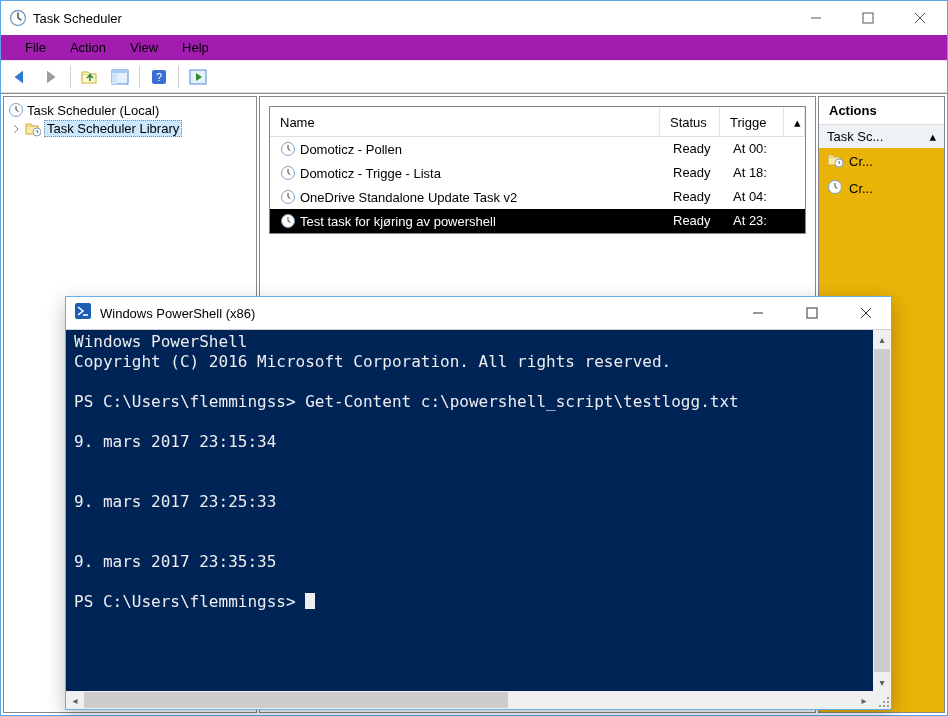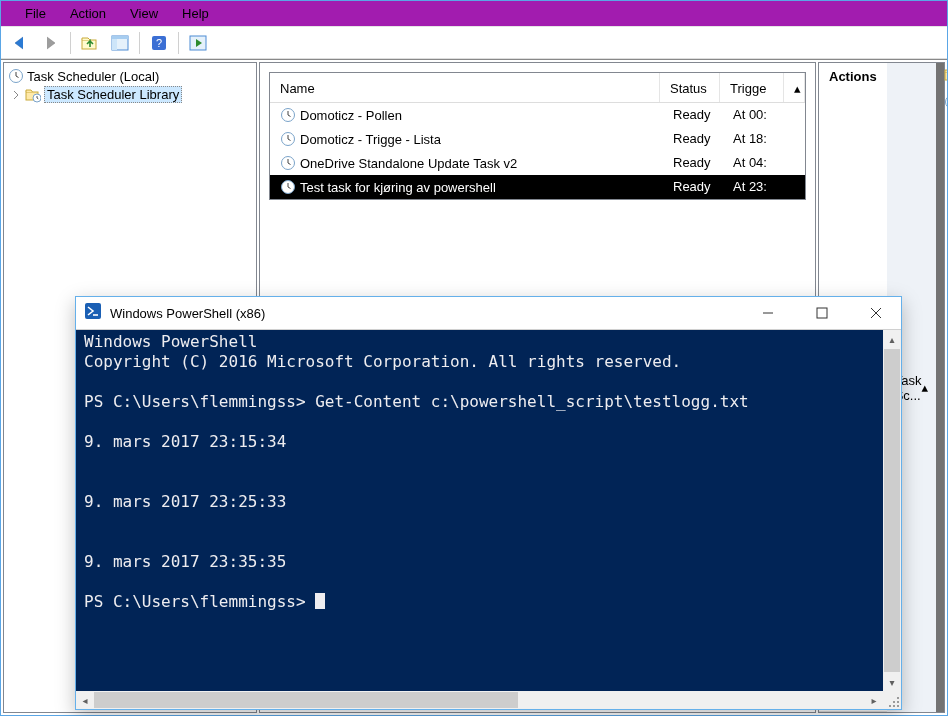--- a/index.html
+++ b/index.html
@@ -36,50 +36,74 @@
 .task-head .th.trig { width: 64px; position: relative; }
 .task-head .scroll-up { width: 18px; text-align: center; }
 .task-rows { font-size: 13px; }
 .task-row { display: flex; padding: 2px 0; }
 .task-row.selected { background: #000000; color: #fff; }
 .task-row .td { padding: 2px 10px; }
 .task-row .td.name { flex: 1; display: flex; align-items: center; gap: 4px; }
 .task-row .td.status { width: 60px; }
 .task-row .td.trig { width: 82px; }
 
-.ts-right { width: 127px; margin: 2px 2px 2px 0; border: 1px solid #828790; background: #737373; display: flex; flex-direction: row; font-size: 13px; }
+.ts-right { width: 127px; margin: 2px 2px 2px 0; border: 1px solid #828790; background: #eab308; display: flex; flex-direction: column; font-size: 13px; }
 .ts-right .hdr { background: #fff; padding: 6px 10px; font-weight: 600; border-bottom: 1px solid #ddd; }
 .ts-right .group-hdr { background: #eef2f7; padding: 4px 8px; display: flex; justify-content: space-between; align-items: center; }
 .ts-right .action-item { display: flex; align-items: center; gap: 6px; padding: 4px 8px; }
 
 
 .clock-icon { width: 16px; height: 16px; flex: none; }
 
 
-.ps-window { position: absolute; left: 75px; top: 296px; width: 827px; height: 414px; border: 1px solid #65b0ea; background: #fff; display: flex; flex-direction: column; box-shadow: 0 6px 18px rgba(0,0,0,.25); }
+.ps-window { position: absolute; left: 65px; top: 296px; width: 827px; height: 414px; border: 1px solid #65b0ea; background: #fff; display: flex; flex-direction: column; box-shadow: 0 6px 18px rgba(0,0,0,.25); }
 .ps-titlebar { height: 32px; background: #fff; display: flex; align-items: center; padding: 0 2px 0 8px; gap: 8px; }
 .ps-titlebar .title-text { font-size: 13px; flex: 1; }
 .ps-body-wrap { flex: 1; display: flex; overflow: hidden; border-top: 1px solid #d0d0d0;}
 .ps-body { flex: 1; background: #012456; color: #eeedf0; font-family: Consolas, "Lucida Console", monospace; font-size: 16px; line-height: 20px; padding: 2px 8px; white-space: pre; overflow: hidden; }
 .ps-vscroll { width: 18px; background: #f0f0f0; display: flex; flex-direction: column; align-items: center; justify-content: space-between; }
 .ps-vscroll .vs-btn { width: 18px; height: 18px; display:flex; align-items:center; justify-content:center; font-size:10px; color:#606060; background:#f0f0f0; }
 .ps-vscroll .vs-thumb { width: 16px; flex:1; background:#cdcdcd; margin:1px;}
 .ps-hscroll { height: 18px; background: #f0f0f0; display: flex; align-items: center; }
 .ps-hscroll .hs-btn { width: 18px; height: 18px; display:flex; align-items:center; justify-content:center; font-size:10px; color:#606060;}
 .ps-hscroll .hs-track { flex:1; height:16px; margin:1px 0; background:#f0f0f0; position:relative;}
 .ps-hscroll .hs-thumb { position:absolute; left:0; top:0; bottom:0; width:55%; background:#cdcdcd;}
 .ps-resize { width: 18px; height: 18px; display:flex; align-items:flex-end; justify-content:flex-end; }
 
 .cursor-block { display:inline-block; width:10px; height:16px; background:#eeedf0; vertical-align: -2px;}
 </style>
 </head>
 <body>
 
 <div class="ts-window">
 
+  <div class="ts-titlebar">
+    <span class="title-icon">
+      <svg viewBox="0 0 18 18">
+          <circle cx="9" cy="9" r="7.5" fill="#fff" stroke="#7aa3c9" stroke-width="1.4"></circle>
+          <path d="M9 4v5l3 2" stroke="#333" stroke-width="1.3" fill="none" stroke-linecap="round"></path>
+        </svg>
+    </span>
+    <span class="title-text">Task Scheduler</span>
+    <div class="ts-winbtn">
+        <svg width="12" height="12">
+          <path d="M1 6h10" stroke="#555" stroke-width="1"></path>
+        </svg>
+      </div>
+    <div class="ts-winbtn">
+        <svg width="12" height="12">
+          <rect x="1" y="1" width="10" height="10" fill="none" stroke="#555" stroke-width="1"></rect>
+        </svg>
+      </div>
+    <div class="ts-winbtn close">
+        <svg width="12" height="12">
+          <path d="M1 1l10 10M11 1L1 11" stroke="#555" stroke-width="1"></path>
+        </svg>
+      </div>
+  </div>
 
   <div class="ts-menubar">
     <span class="menu-item">File</span>
     <span class="menu-item">Action</span>
     <span class="menu-item">View</span>
     <span class="menu-item">Help</span>
   </div>
 
   <div class="ts-toolbar">
     <div class="tb-btn">

